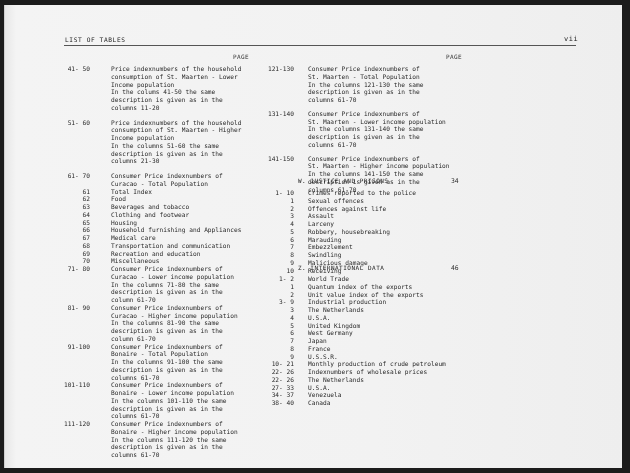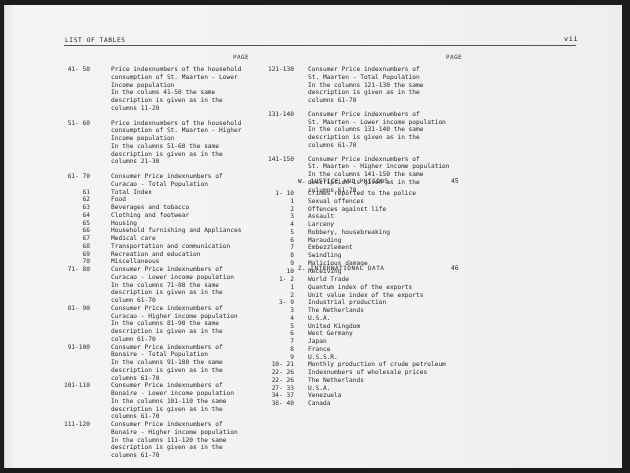--- a/index.html
+++ b/index.html
@@ -34,19 +34,19 @@
 
   <div class="page-label" style="left:229px; top:48px;">PAGE</div>
   <div class="page-label" style="left:442px; top:48px;">PAGE</div>
 
   <div class="ghost" style="left:488px; top:60px;"></div>
 
   <div id="left-col" class="col" style="left:48px; top:60px; width:220px;"><div class="row" style="position:absolute; left:0; top:0px; width:100%;"><span class="num" style="top:0;">41- 50</span><span class="txt" style="left:59px; top:0px;">Price indexnumbers of the household</span><span class="txt" style="left:59px; top:7.75px;">consumption of St. Maarten - Lower</span><span class="txt" style="left:59px; top:15.5px;">Income population</span><span class="txt" style="left:59px; top:23.25px;">In the colums 41-50 the same</span><span class="txt" style="left:59px; top:31px;">description is given as in the</span><span class="txt" style="left:59px; top:38.75px;">columns 11-20</span></div><div class="row" style="position:absolute; left:0; top:53.5px; width:100%;"><span class="num" style="top:0;">51- 60</span><span class="txt" style="left:59px; top:0px;">Price indexnumbers of the household</span><span class="txt" style="left:59px; top:7.75px;">consumption of St. Maarten - Higher</span><span class="txt" style="left:59px; top:15.5px;">Income population</span><span class="txt" style="left:59px; top:23.25px;">In the columns 51-60 the same</span><span class="txt" style="left:59px; top:31px;">description is given as in the</span><span class="txt" style="left:59px; top:38.75px;">columns 21-30</span></div><div class="row" style="position:absolute; left:0; top:107px; width:100%;"><span class="num" style="top:0;">61- 70</span><span class="txt" style="left:59px; top:0px;">Consumer Price indexnumbers of</span><span class="txt" style="left:59px; top:7.75px;">Curacao - Total Population</span><span class="txt" style="left:59px; top:15.5px;">Total Index</span></div><div class="row" style="position:absolute; left:0; top:130.25px; width:100%;"><span class="num" style="top:0;">62</span><span class="txt" style="left:59px; top:0px;">Food</span></div><div class="row" style="position:absolute; left:0; top:138px; width:100%;"><span class="num" style="top:0;">63</span><span class="txt" style="left:59px; top:0px;">Beverages and tobacco</span></div><div class="row" style="position:absolute; left:0; top:145.75px; width:100%;"><span class="num" style="top:0;">64</span><span class="txt" style="left:59px; top:0px;">Clothing and footwear</span></div><div class="row" style="position:absolute; left:0; top:153.5px; width:100%;"><span class="num" style="top:0;">65</span><span class="txt" style="left:59px; top:0px;">Housing</span></div><div class="row" style="position:absolute; left:0; top:161.25px; width:100%;"><span class="num" style="top:0;">66</span><span class="txt" style="left:59px; top:0px;">Household furnishing and Appliances</span></div><div class="row" style="position:absolute; left:0; top:169px; width:100%;"><span class="num" style="top:0;">67</span><span class="txt" style="left:59px; top:0px;">Medical care</span></div><div class="row" style="position:absolute; left:0; top:176.75px; width:100%;"><span class="num" style="top:0;">68</span><span class="txt" style="left:59px; top:0px;">Transportation and communication</span></div><div class="row" style="position:absolute; left:0; top:184.5px; width:100%;"><span class="num" style="top:0;">69</span><span class="txt" style="left:59px; top:0px;">Recreation and education</span></div><div class="row" style="position:absolute; left:0; top:192.25px; width:100%;"><span class="num" style="top:0;">70</span><span class="txt" style="left:59px; top:0px;">Miscellaneous</span></div><div class="row" style="position:absolute; left:0; top:200px; width:100%;"><span class="num" style="top:0;">71- 80</span><span class="txt" style="left:59px; top:0px;">Consumer Price indexnumbers of</span><span class="txt" style="left:59px; top:7.75px;">Curacao - Lower income population</span><span class="txt" style="left:59px; top:15.5px;">In the columns 71-80 the same</span><span class="txt" style="left:59px; top:23.25px;">description is given as in the</span><span class="txt" style="left:59px; top:31px;">column 61-70</span></div><div class="row" style="position:absolute; left:0; top:238.75px; width:100%;"><span class="num" style="top:0;">81- 90</span><span class="txt" style="left:59px; top:0px;">Consumer Price indexnumbers of</span><span class="txt" style="left:59px; top:7.75px;">Curacao - Higher income population</span><span class="txt" style="left:59px; top:15.5px;">In the columns 81-90 the same</span><span class="txt" style="left:59px; top:23.25px;">description is given as in the</span><span class="txt" style="left:59px; top:31px;">column 61-70</span></div><div class="row" style="position:absolute; left:0; top:277.5px; width:100%;"><span class="num" style="top:0;">91-100</span><span class="txt" style="left:59px; top:0px;">Consumer Price indexnumbers of</span><span class="txt" style="left:59px; top:7.75px;">Bonaire - Total Population</span><span class="txt" style="left:59px; top:15.5px;">In the columns 91-100 the same</span><span class="txt" style="left:59px; top:23.25px;">description is given as in the</span><span class="txt" style="left:59px; top:31px;">columns 61-70</span></div><div class="row" style="position:absolute; left:0; top:316.25px; width:100%;"><span class="num" style="top:0;">101-110</span><span class="txt" style="left:59px; top:0px;">Consumer Price indexnumbers of</span><span class="txt" style="left:59px; top:7.75px;">Bonaire - Lower income population</span><span class="txt" style="left:59px; top:15.5px;">In the columns 101-110 the same</span><span class="txt" style="left:59px; top:23.25px;">description is given as in the</span><span class="txt" style="left:59px; top:31px;">columns 61-70</span></div><div class="row" style="position:absolute; left:0; top:355px; width:100%;"><span class="num" style="top:0;">111-120</span><span class="txt" style="left:59px; top:0px;">Consumer Price indexnumbers of</span><span class="txt" style="left:59px; top:7.75px;">Bonaire - Higher income population</span><span class="txt" style="left:59px; top:15.5px;">In the columns 111-120 the same</span><span class="txt" style="left:59px; top:23.25px;">description is given as in the</span><span class="txt" style="left:59px; top:31px;">columns 61-70</span></div><span class="num" style="top:122.5px;">61</span></div>
   <div id="right-col" class="col" style="left:252px; top:60px; width:230px;"><div class="row" style="position:absolute; left:0; top:0px; width:100%;"><span class="num" style="top:0;">121-130</span><span class="txt" style="left:52px; top:0px;">Consumer Price indexnumbers of</span><span class="txt" style="left:52px; top:7.75px;">St. Maarten - Total Population</span><span class="txt" style="left:52px; top:15.5px;">In the columns 121-130 the same</span><span class="txt" style="left:52px; top:23.25px;">description is given as in the</span><span class="txt" style="left:52px; top:31px;">columns 61-70</span></div><div class="row" style="position:absolute; left:0; top:44.75px; width:100%;"><span class="num" style="top:0;">131-140</span><span class="txt" style="left:52px; top:0px;">Consumer Price indexnumbers of</span><span class="txt" style="left:52px; top:7.75px;">St. Maarten - Lower income population</span><span class="txt" style="left:52px; top:15.5px;">In the columns 131-140 the same</span><span class="txt" style="left:52px; top:23.25px;">description is given as in the</span><span class="txt" style="left:52px; top:31px;">columns 61-70</span></div><div class="row" style="position:absolute; left:0; top:89.5px; width:100%;"><span class="num" style="top:0;">141-150</span><span class="txt" style="left:52px; top:0px;">Consumer Price indexnumbers of</span><span class="txt" style="left:52px; top:7.75px;">St. Maarten - Higher income population</span><span class="txt" style="left:52px; top:15.5px;">In the columns 141-150 the same</span><span class="txt" style="left:52px; top:23.25px;">description is given as in the</span><span class="txt" style="left:52px; top:31px;">columns 61-70</span></div></div>
 
   <div class="section" style="left:294px; top:172px;">W. JUSTICE AND PRISONS</div>
-  <div class="section-page" style="left:447px; top:172px;">45</div>
+  <div class="section-page" style="left:447px; top:172px;">34</div>
   <div id="sec-w" class="col" style="left:252px; top:184px; width:230px;"><div class="row" style="position:absolute; left:0; top:0px; width:100%;"><span class="num" style="top:0;">1- 10</span><span class="txt" style="left:52px; top:0;">Crimes reported to the police</span></div><div class="row" style="position:absolute; left:0; top:7.75px; width:100%;"><span class="num" style="top:0;">1</span><span class="txt" style="left:52px; top:0;">Sexual offences</span></div><div class="row" style="position:absolute; left:0; top:15.5px; width:100%;"><span class="num" style="top:0;">2</span><span class="txt" style="left:52px; top:0;">Offences against life</span></div><div class="row" style="position:absolute; left:0; top:23.25px; width:100%;"><span class="num" style="top:0;">3</span><span class="txt" style="left:52px; top:0;">Assault</span></div><div class="row" style="position:absolute; left:0; top:31px; width:100%;"><span class="num" style="top:0;">4</span><span class="txt" style="left:52px; top:0;">Larceny</span></div><div class="row" style="position:absolute; left:0; top:38.75px; width:100%;"><span class="num" style="top:0;">5</span><span class="txt" style="left:52px; top:0;">Robbery, housebreaking</span></div><div class="row" style="position:absolute; left:0; top:46.5px; width:100%;"><span class="num" style="top:0;">6</span><span class="txt" style="left:52px; top:0;">Marauding</span></div><div class="row" style="position:absolute; left:0; top:54.25px; width:100%;"><span class="num" style="top:0;">7</span><span class="txt" style="left:52px; top:0;">Embezzlement</span></div><div class="row" style="position:absolute; left:0; top:62px; width:100%;"><span class="num" style="top:0;">8</span><span class="txt" style="left:52px; top:0;">Swindling</span></div><div class="row" style="position:absolute; left:0; top:69.75px; width:100%;"><span class="num" style="top:0;">9</span><span class="txt" style="left:52px; top:0;">Malicious damage</span></div><div class="row" style="position:absolute; left:0; top:77.5px; width:100%;"><span class="num" style="top:0;">10</span><span class="txt" style="left:52px; top:0;">Receiving</span></div></div>
 
   <div class="section" style="left:294px; top:259px;">Z. INTERNATIONAL DATA</div>
   <div class="section-page" style="left:447px; top:259px;">46</div>
   <div id="sec-z" class="col" style="left:252px; top:270px; width:230px;"><div class="row" style="position:absolute; left:0; top:0px; width:100%;"><span class="num" style="top:0;">1- 2</span><span class="txt" style="left:52px; top:0;">World Trade</span></div><div class="row" style="position:absolute; left:0; top:7.75px; width:100%;"><span class="num" style="top:0;">1</span><span class="txt" style="left:52px; top:0;">Quantum index of the exports</span></div><div class="row" style="position:absolute; left:0; top:15.5px; width:100%;"><span class="num" style="top:0;">2</span><span class="txt" style="left:52px; top:0;">Unit value index of the exports</span></div><div class="row" style="position:absolute; left:0; top:23.25px; width:100%;"><span class="num" style="top:0;">3- 9</span><span class="txt" style="left:52px; top:0;">Industrial production</span></div><div class="row" style="position:absolute; left:0; top:31px; width:100%;"><span class="num" style="top:0;">3</span><span class="txt" style="left:52px; top:0;">The Netherlands</span></div><div class="row" style="position:absolute; left:0; top:38.75px; width:100%;"><span class="num" style="top:0;">4</span><span class="txt" style="left:52px; top:0;">U.S.A.</span></div><div class="row" style="position:absolute; left:0; top:46.5px; width:100%;"><span class="num" style="top:0;">5</span><span class="txt" style="left:52px; top:0;">United Kingdom</span></div><div class="row" style="position:absolute; left:0; top:54.25px; width:100%;"><span class="num" style="top:0;">6</span><span class="txt" style="left:52px; top:0;">West Germany</span></div><div class="row" style="position:absolute; left:0; top:62px; width:100%;"><span class="num" style="top:0;">7</span><span class="txt" style="left:52px; top:0;">Japan</span></div><div class="row" style="position:absolute; left:0; top:69.75px; width:100%;"><span class="num" style="top:0;">8</span><span class="txt" style="left:52px; top:0;">France</span></div><div class="row" style="position:absolute; left:0; top:77.5px; width:100%;"><span class="num" style="top:0;">9</span><span class="txt" style="left:52px; top:0;">U.S.S.R.</span></div><div class="row" style="position:absolute; left:0; top:85.25px; width:100%;"><span class="num" style="top:0;">10- 21</span><span class="txt" style="left:52px; top:0;">Monthly production of crude petroleum</span></div><div class="row" style="position:absolute; left:0; top:93px; width:100%;"><span class="num" style="top:0;">22- 26</span><span class="txt" style="left:52px; top:0;">Indexnumbers of wholesale prices</span></div><div class="row" style="position:absolute; left:0; top:100.75px; width:100%;"><span class="num" style="top:0;">22- 26</span><span class="txt" style="left:52px; top:0;">The Netherlands</span></div><div class="row" style="position:absolute; left:0; top:108.5px; width:100%;"><span class="num" style="top:0;">27- 33</span><span class="txt" style="left:52px; top:0;">U.S.A.</span></div><div class="row" style="position:absolute; left:0; top:116.25px; width:100%;"><span class="num" style="top:0;">34- 37</span><span class="txt" style="left:52px; top:0;">Venezuela</span></div><div class="row" style="position:absolute; left:0; top:124px; width:100%;"><span class="num" style="top:0;">38- 40</span><span class="txt" style="left:52px; top:0;">Canada</span></div></div>
 </div>
 
 </body></html>

